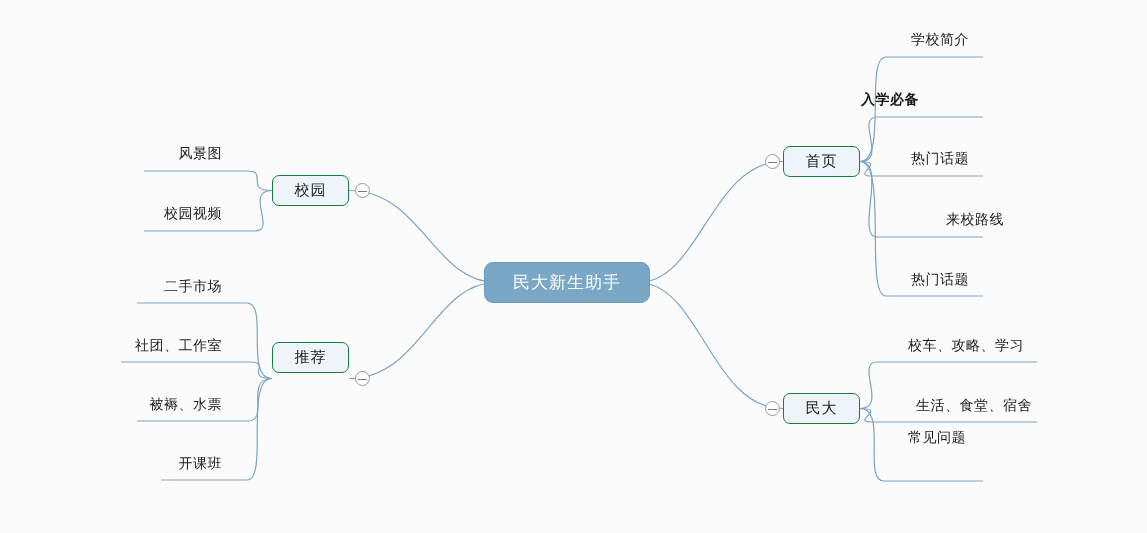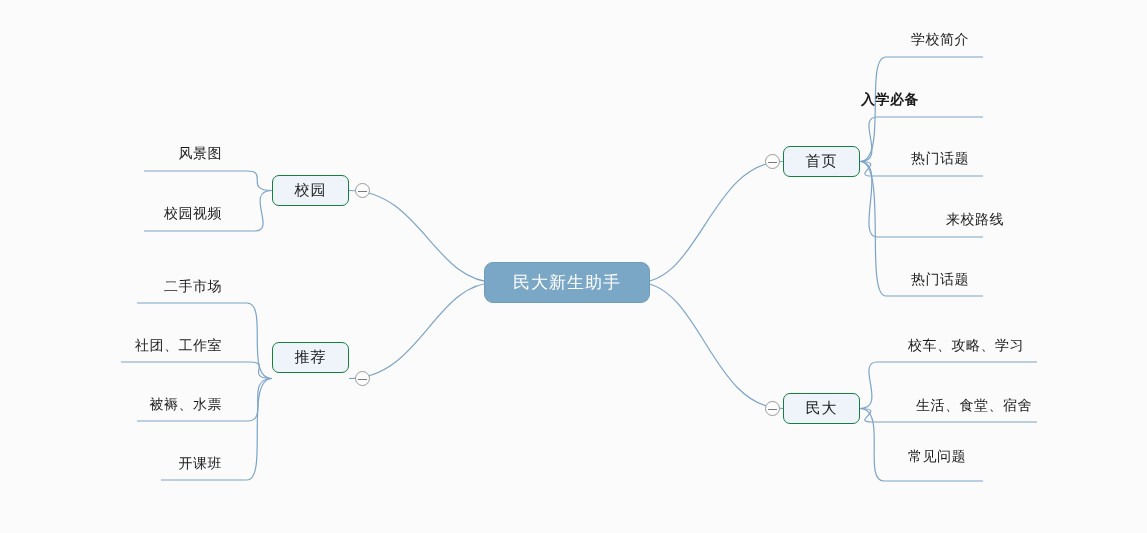--- a/index.html
+++ b/index.html
@@ -109,21 +109,21 @@
   <div id="node-layer">
       <div class="leaf right-leaf" style="top: 31px; left: 911px;">学校简介</div>
       <div class="leaf right-leaf" style="top: 91px; left: 861px; font-weight: bold;">入学必备</div>
       <div class="leaf right-leaf" style="top: 150px; left: 911px;">热门话题</div>
       <div class="leaf right-leaf" style="top: 211px; left: 911px; margin-left: 35px;">来校路线</div>
       <div class="leaf right-leaf" style="top: 271px; left: 911px; text-align: right;">热门话题</div>
       <div class="node branch" style="left: 783px; top: 146px; width: 77px; height: 31px;">首页</div>
       <div class="toggle" style="left: 765px; top: 154px;"></div>
       <div class="leaf right-leaf" style="top: 337px; left: 908px;">校车、攻略、学习</div>
       <div class="leaf right-leaf" style="top: 397px; left: 908px; margin-left: 8px;">生活、食堂、宿舍</div>
-      <div class="leaf right-leaf" style="top: 448px; left: 908px;">常见问题</div>
+      <div class="leaf right-leaf" style="top: 429px; left: 908px;">常见问题</div>
       <div class="node branch" style="left: 783px; top: 393px; width: 77px; height: 31px;">民大</div>
       <div class="toggle" style="left: 765px; top: 401px;"></div>
       <div class="leaf left-leaf" style="top: 145px; right: 925px;">风景图</div>
       <div class="leaf left-leaf" style="top: 205px; right: 925px;">校园视频</div>
       <div class="node branch" style="left: 272px; top: 175px; width: 77px; height: 31px;">校园</div>
       <div class="toggle" style="left: 355px; top: 183px;"></div>
       <div class="leaf left-leaf" style="top: 278px; right: 925px;">二手市场</div>
       <div class="leaf left-leaf" style="top: 337px; right: 925px;">社团、工作室</div>
       <div class="leaf left-leaf" style="top: 396px; right: 925px; text-align: right;">被褥、水票</div>
       <div class="leaf left-leaf" style="top: 455px; right: 925px;">开课班</div>

